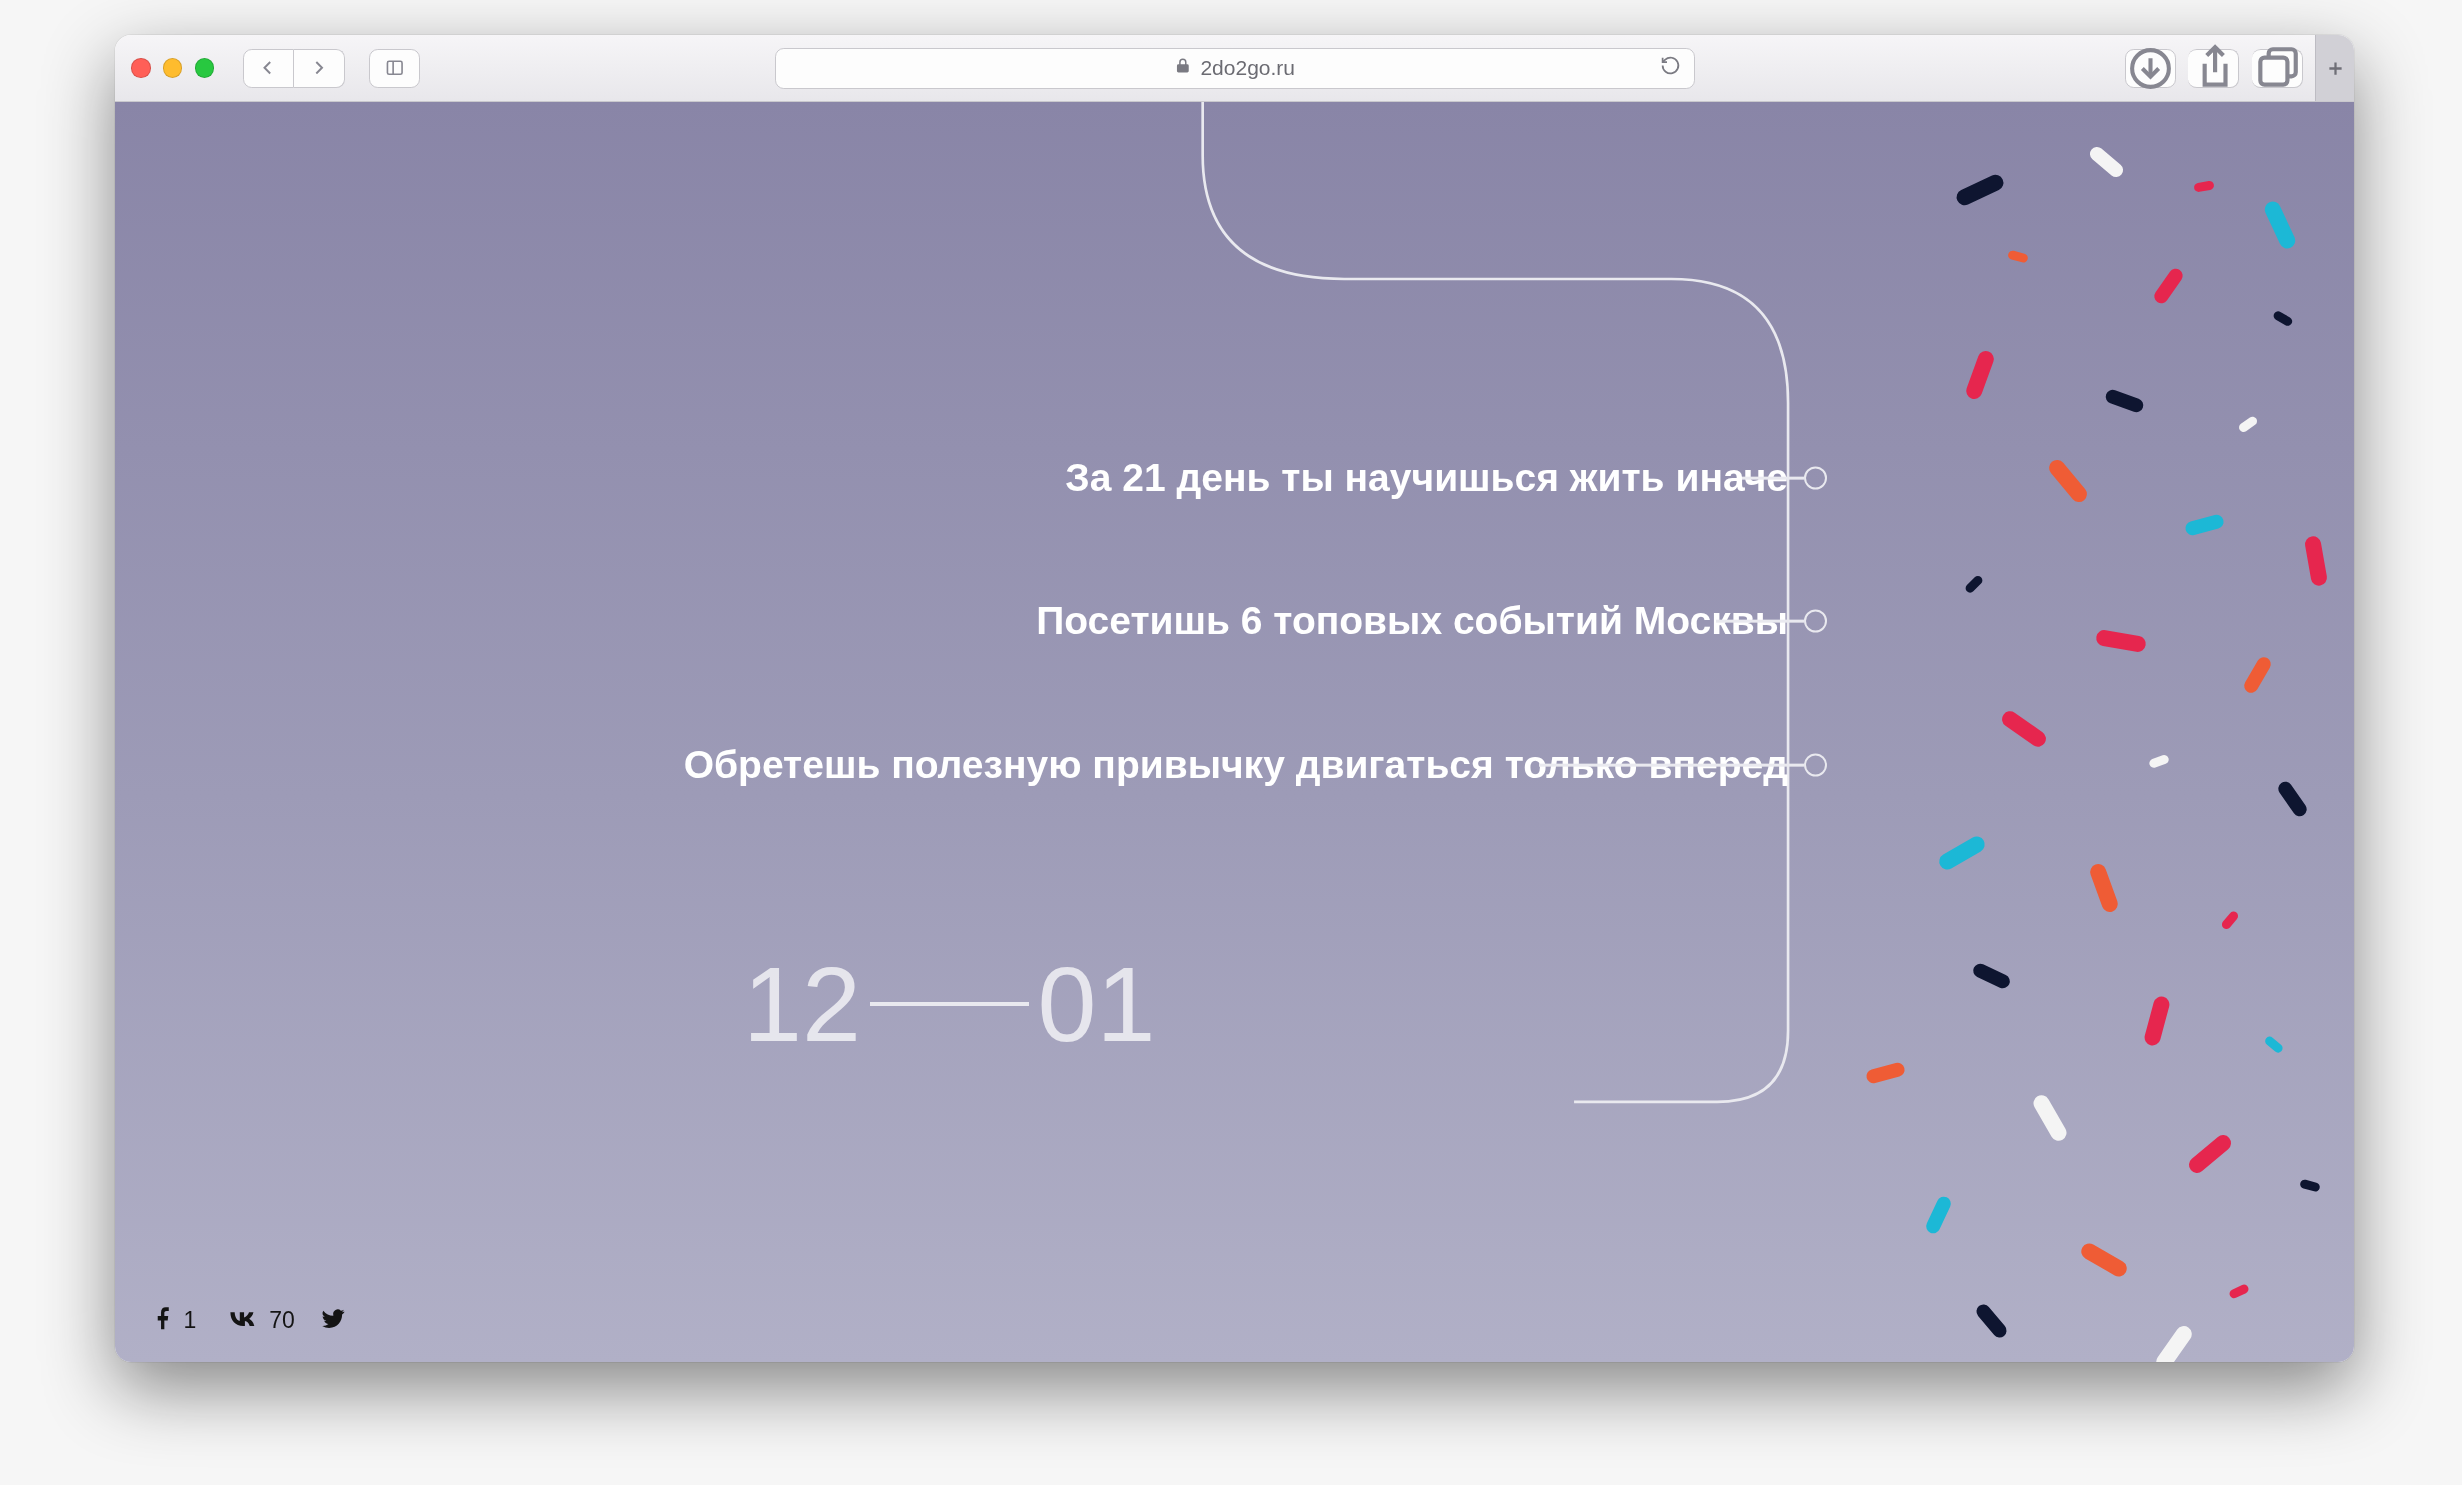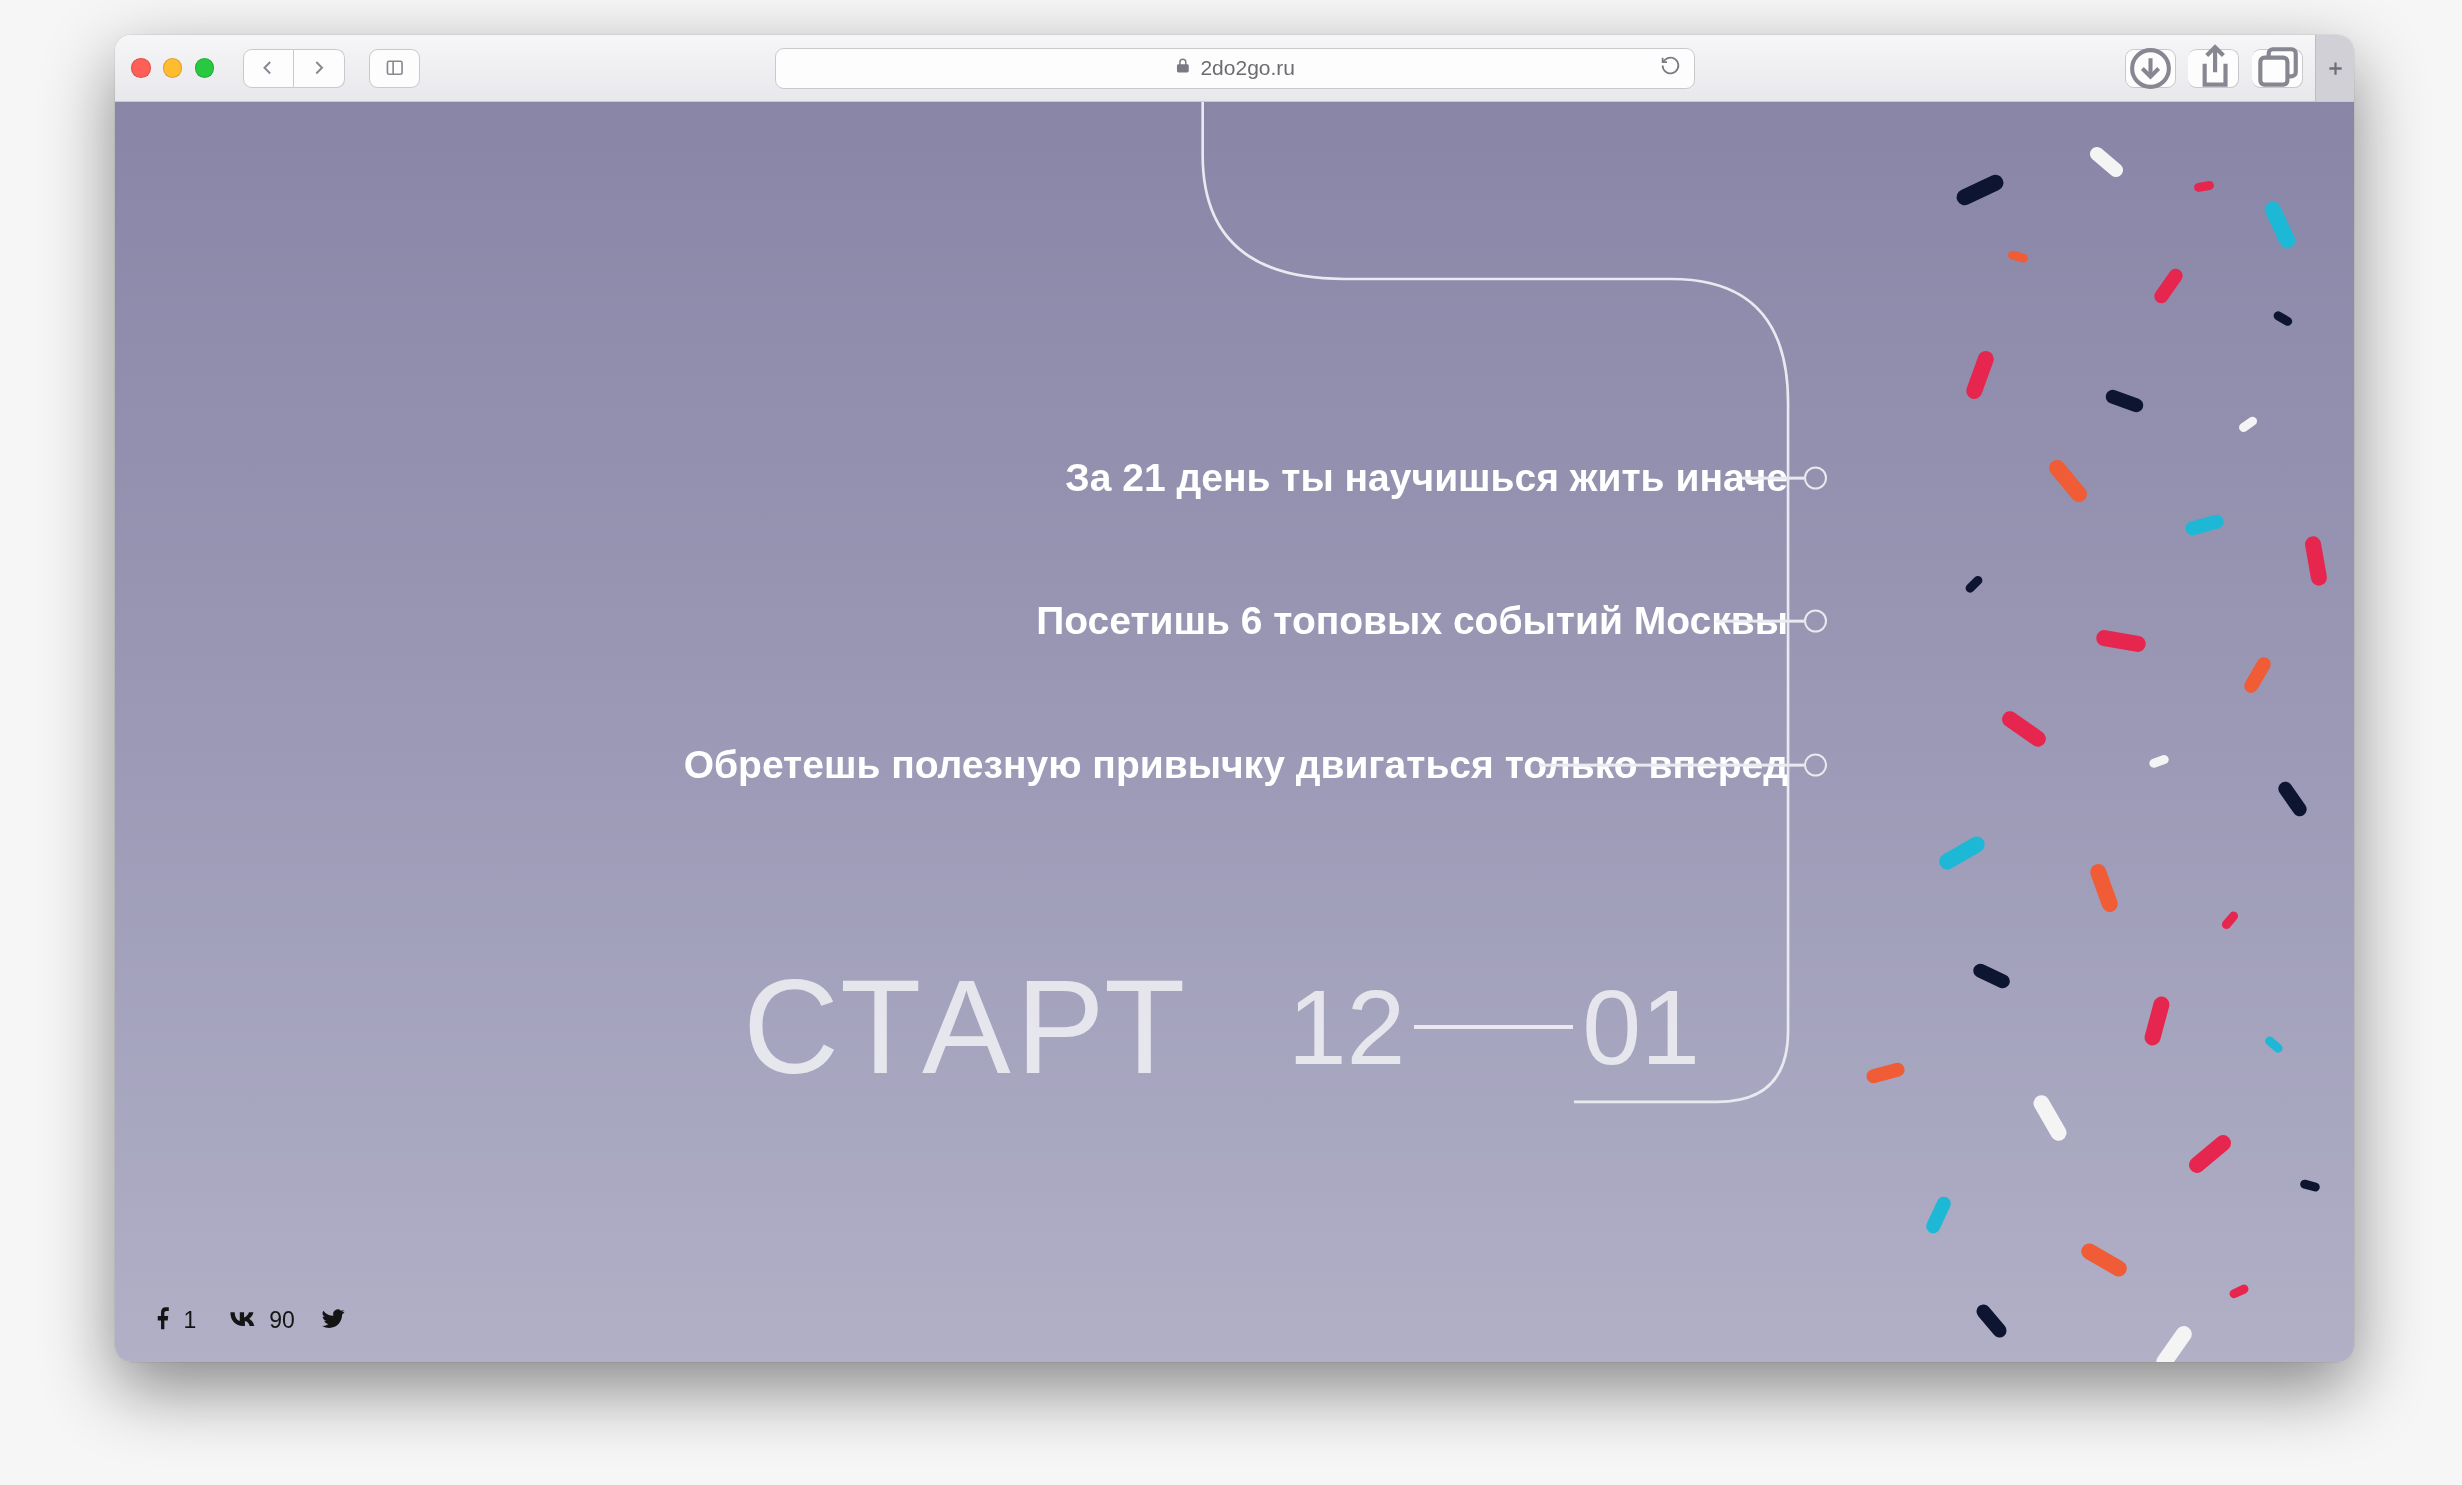--- a/index.html
+++ b/index.html
@@ -204,21 +204,20 @@
           <span class="dot"></span>
         </div>
         <div class="bullet" style="top:639px;">
           <span class="txt" style="max-width:1300px;">Обретешь полезную привычку двигаться только вперед</span>
           <span class="connector" style="width:265px;"></span>
           <span class="dot"></span>
         </div>
       </div>
 
       <div class="start">
-        <span class="label">СТАРТ</span>
         <span class="date">
           <span>12</span>
           <span class="sep"></span>
           <span>01</span>
         </span>
       </div>
 
       <div class="confetti">
         <div class="cf" style="left:1840px; top:80px;  background:#0e1530; transform:rotate(-25deg);"></div>
         <div class="cf md" style="left:1972px; top:53px;  background:#f4f4f4; transform:rotate(40deg);"></div>
@@ -264,21 +263,21 @@
               </svg>
           </span>
           <span>1</span>
         </div>
         <div class="item vk">
           <span>
             <svg viewBox="0 0 48 24">
                 <path d="M26 21c-9 0-15-6-15-16h5c.2 7 3.7 10 6 10V5h5v6c2.4-.3 5-3.3 5.8-6H38c-.7 3.7-3.3 6.5-5 7.6 1.8 1 4.8 3.4 6 8.4h-5.4c-.9-3-3-5.4-5.6-5.7V21H26z"></path>
               </svg>
           </span>
-          <span>90</span>
+          <span>70</span>
         </div>
         <div class="item">
           <span>
             <svg viewBox="0 0 24 24">
                 <path d="M22 5.8c-.7.3-1.5.6-2.3.7.8-.5 1.5-1.3 1.8-2.3-.8.5-1.7.8-2.6 1A4.1 4.1 0 0 0 12 8.9c0 .3 0 .6.1.9A11.7 11.7 0 0 1 3 5.1a4.1 4.1 0 0 0 1.3 5.5c-.7 0-1.3-.2-1.9-.5v.1c0 2 1.4 3.7 3.3 4-.3.1-.7.2-1.1.2-.3 0-.5 0-.8-.1.5 1.7 2.1 2.9 3.9 2.9A8.3 8.3 0 0 1 2 19a11.7 11.7 0 0 0 6.3 1.8c7.5 0 11.7-6.3 11.7-11.7v-.5c.8-.6 1.5-1.3 2-2.1z"></path>
               </svg>
           </span>
         </div>
       </div>
 

